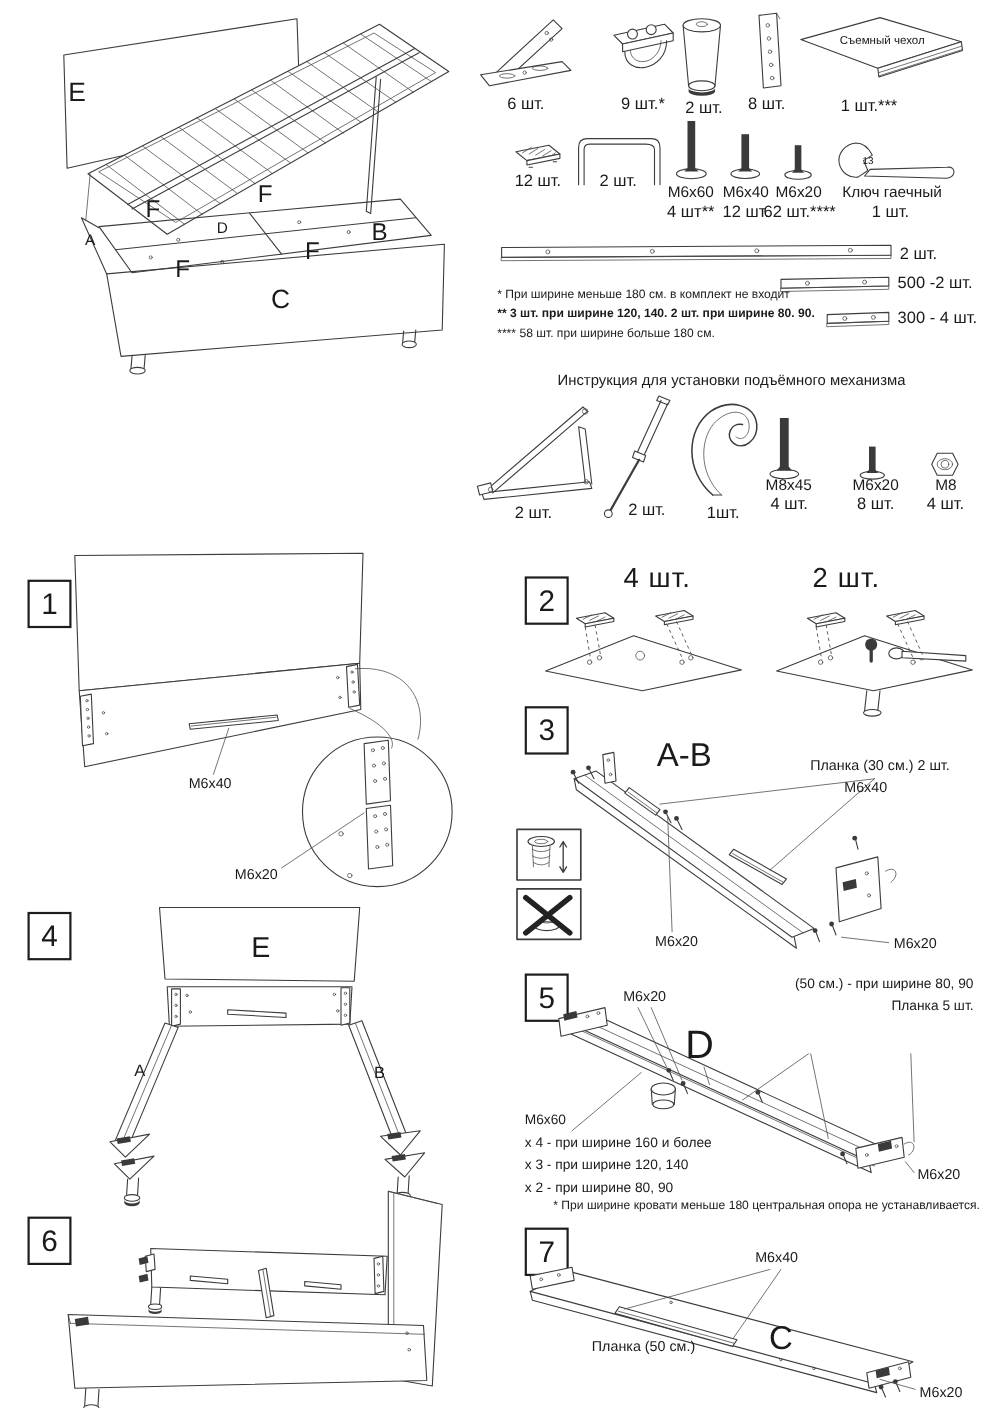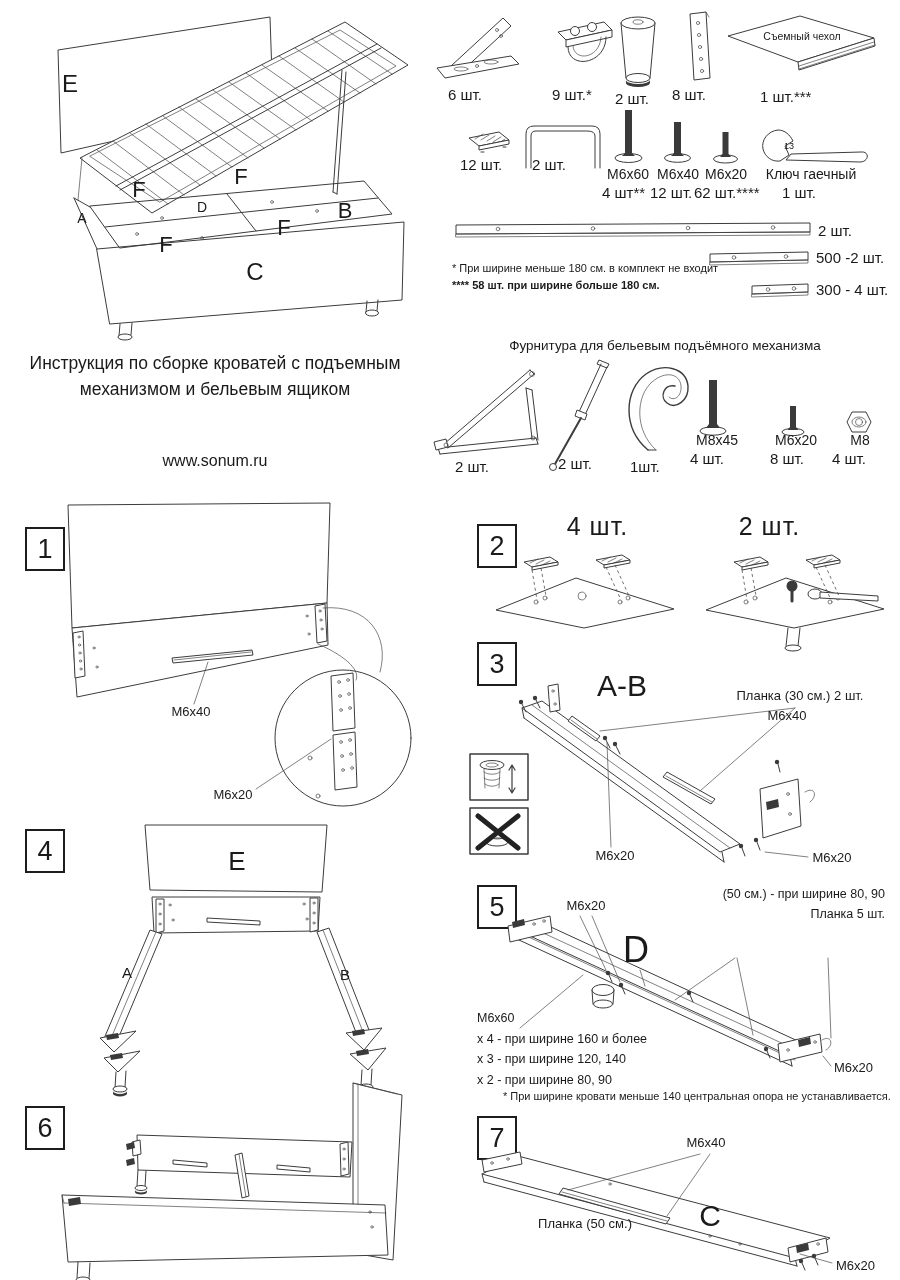--- a/index.html
+++ b/index.html
@@ -1,19 +1,19 @@
 <!DOCTYPE html>
 <html><head>
 <meta charset="utf-8">
 <style>
   html,body{margin:0;padding:0;background:#fff}
   .page{position:relative;width:900px;height:1280px;background:#fff;overflow:hidden;
         font-family:"Liberation Sans",sans-serif;color:#1a1a1a}
   .abs{position:absolute}
-  .qty{font-size:15px;text-align:left;white-space:nowrap}
+  .qty{font-size:15px;text-align:center;white-space:nowrap}
   .sz{font-size:14px;text-align:center;white-space:nowrap}
   .notes div{font-size:11px;line-height:17.3px;white-space:nowrap}
   .notes div:nth-child(2),.notes div:nth-child(4){font-weight:bold}
   .title{font-size:17.5px;line-height:26px;text-align:center}
   .site{font-size:16px;text-align:center}
   .mech-title{font-size:13.5px;text-align:center}
   .big{font-size:25px;text-align:center;white-space:nowrap;letter-spacing:1px}
   .stepnum{width:36px;height:40px;border:2px solid #1d1d1d;background:#fff;
            font-size:27px;display:flex;align-items:center;justify-content:center}
   .rblock{font-size:12.5px;line-height:20px;text-align:right;white-space:nowrap}
@@ -210,24 +210,25 @@
   <svg class="abs" style="left:750px;top:282px" width="62" height="18" viewBox="0 0 62 18">
     <polygon class="fw" points="2,4 58,2 58,10 2,12"></polygon>
     <path class="thin" d="M2,12 L58,10 L58,13 L2,15 Z"></path>
     <circle class="thin" cx="18" cy="7.5" r="1.8"></circle>
       <circle class="thin" cx="44" cy="6.5" r="1.8"></circle>
   </svg>
   <div class="abs qty" style="left:816px;top:281px">300 - 4 шт.</div>
 
   <div class="abs notes" style="left:452px;top:260px">
     <div>* При ширине меньше 180 см. в комплект не входит</div>
+    <div>** 3 шт. при ширине  120, 140. 2 шт. при ширине 80. 90.</div>
     <div>**** 58 шт. при ширине больше 180 см.</div>
   </div>
 
-  <div class="abs mech-title" style="left:430px;top:338px;width:470px">Фурнитура для бельевым подъёмного механизма</div>
+  <div class="abs mech-title" style="left:430px;top:338px;width:470px">Инструкция для установки подъёмного механизма</div>
 
   <svg class="abs" style="left:432px;top:358px" width="122" height="102" viewBox="0 0 122 102">
     <path class="ln" d="M6,90 L104,80 M8,96 L106,86 M6,90 L8,96 M104,80 L106,86"></path>
     <path class="ln" d="M100,80 L94,30 M106,82 L100,32 M94,30 L100,32"></path>
     <path class="ln" d="M12,86 L98,12 M16,90 L102,16 M98,12 L102,16"></path>
     <polygon class="fw" points="2,84 14,81 16,89 4,92"></polygon>
     <circle class="thin" cx="14" cy="87" r="2"></circle>
       <circle class="thin" cx="100" cy="16" r="2.5"></circle>
     <circle class="thin" cx="101" cy="80" r="2"></circle>
   </svg>
@@ -266,25 +267,20 @@
   <div class="abs qty" style="left:770px;top:450px;width:52px">8 шт.</div>
 
   <svg class="abs" style="left:840px;top:406px" width="38" height="32" viewBox="0 0 38 32">
     <polygon class="fw" points="7,16 12,6 26,6 31,16 26,26 12,26"></polygon>
     <ellipse class="thin" cx="19" cy="16" rx="7" ry="5"></ellipse>
     <circle class="thin" cx="19" cy="16" r="3.5"></circle>
   </svg>
   <div class="abs sz" style="left:838px;top:432px;width:44px">M8</div>
   <div class="abs qty" style="left:832px;top:450px;width:55px">4 шт.</div>
 
-  <div class="abs title" style="left:10px;top:350px;width:410px">
-    <div>Инструкция по сборке кроватей с подъемным</div>
-    <div>механизмом и бельевым ящиком</div>
-  </div>
-  <div class="abs site" style="left:10px;top:452px;width:410px">www.sonum.ru</div>
 
   <div class="abs stepnum" style="left:25px;top:527px">1</div>
   <svg class="abs" style="left:28px;top:496px" width="405" height="330" viewBox="0 0 405 330">
     <polygon class="fw" points="40,9 302,7 299,107 44,132"></polygon>
     <polygon class="fw" points="44,132 299,107 300,149 49,201"></polygon>
     <polygon class="fw" points="144,162 224,154 225,159 145,167"></polygon>
     <path class="thin" d="M146,164 L223,156"></path>
     <polygon class="fw" points="45,137 55,135 57,180 47,182"></polygon>
     <g class="thin">
       <circle cx="51" cy="141" r="1.1"></circle>
@@ -530,21 +526,21 @@
   <div class="abs rblock" style="left:640px;top:884px;width:245px">
     <div>(50 см.) - при ширине 80, 90</div>
     <div>Планка 5 шт.</div>
   </div>
   <div class="abs lblock" style="left:477px;top:1008px">
     <div>M6x60</div>
     <div>х 4 - при ширине 160 и более</div>
     <div>х 3 - при ширине 120, 140</div>
     <div>х 2 - при ширине 80, 90</div>
   </div>
-  <div class="abs note5" style="left:503px;top:1090px">* При ширине кровати меньше 140 центральная опора не устанавливается.</div>
+  <div class="abs note5" style="left:503px;top:1090px">* При ширине кровати меньше 180 центральная опора не устанавливается.</div>
 
   <div class="abs stepnum" style="left:25px;top:1106px">6</div>
   <svg class="abs" style="left:20px;top:1082px" width="425" height="198" viewBox="0 0 425 198">
     <polygon class="fw" points="333,1 382,13 373,178 333,171"></polygon>
     <path class="thin" d="M338,2 L338,170 M333,1 L377,12"></path>
     <polygon class="fw" points="117,53 332,60 330,95 118,88"></polygon>
     <polygon class="fw" points="153,78 187,81 187,85 153,82"></polygon>
     <polygon class="fw" points="257,83 290,86 290,90 257,87"></polygon>
     <polygon class="fw" points="112,60 120,58 121,72 113,74"></polygon>
     <polygon class="dk" points="106,62 114,60 115,66 107,68"></polygon>

